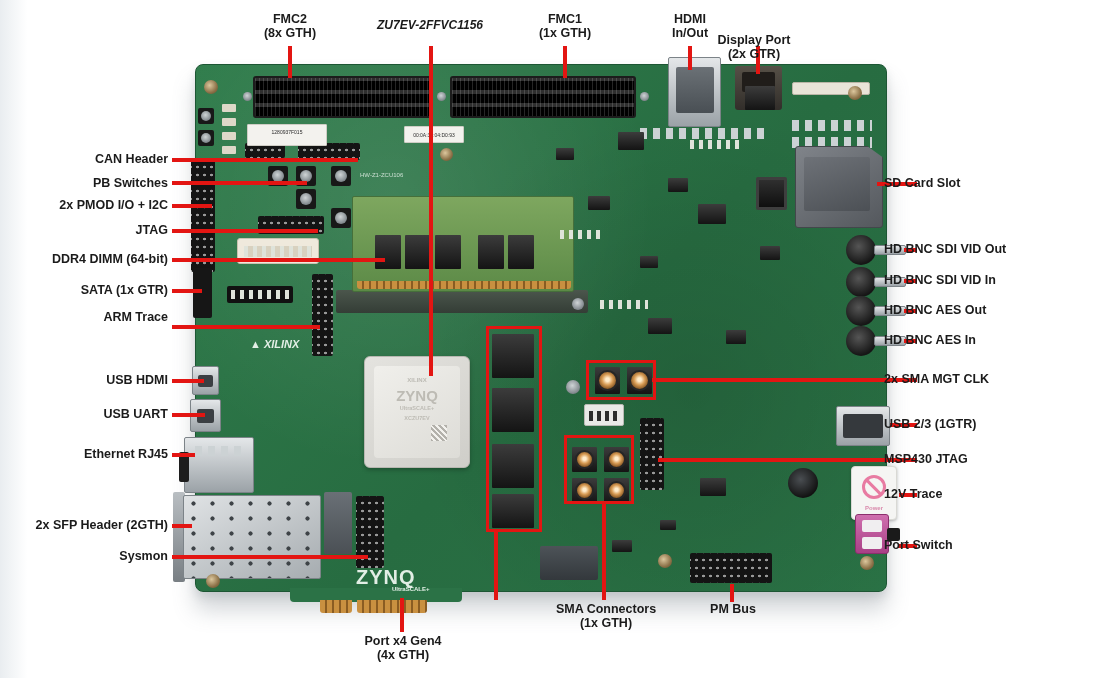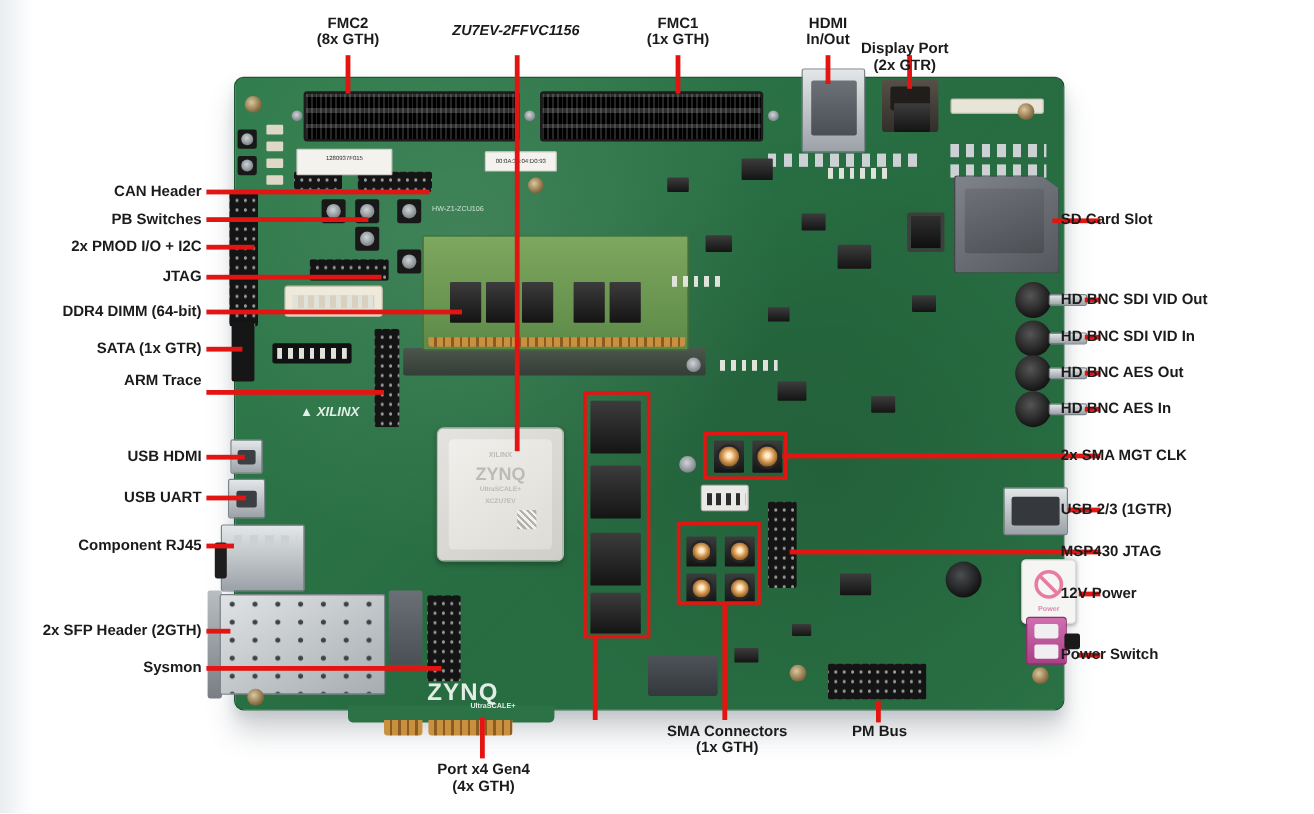--- a/index.html
+++ b/index.html
@@ -302,34 +302,34 @@
 
   <div class="lbl l" style="top:152px;">CAN Header</div>
   <div class="lbl l" style="top:176px;">PB Switches</div>
   <div class="lbl l" style="top:198px;">2x PMOD I/O + I2C</div>
   <div class="lbl l" style="top:223px;">JTAG</div>
   <div class="lbl l" style="top:252px;">DDR4 DIMM (64-bit)</div>
   <div class="lbl l" style="top:283px;">SATA (1x GTR)</div>
   <div class="lbl l" style="top:310px;">ARM Trace</div>
   <div class="lbl l" style="top:373px;">USB HDMI</div>
   <div class="lbl l" style="top:407px;">USB UART</div>
-  <div class="lbl l" style="top:447px;">Component RJ45</div>
+  <div class="lbl l" style="top:447px;">Ethernet RJ45</div>
   <div class="lbl l" style="top:518px;">2x SFP Header (2GTH)</div>
   <div class="lbl l" style="top:549px;">Sysmon</div>
 
   <div class="lbl r" style="top:176px;">SD Card Slot</div>
   <div class="lbl r" style="top:242px;">HD BNC SDI VID Out</div>
   <div class="lbl r" style="top:273px;">HD BNC SDI VID In</div>
   <div class="lbl r" style="top:303px;">HD BNC AES Out</div>
   <div class="lbl r" style="top:333px;">HD BNC AES In</div>
   <div class="lbl r" style="top:372px;">2x SMA MGT CLK</div>
   <div class="lbl r" style="top:417px;">USB 2/3 (1GTR)</div>
   <div class="lbl r" style="top:452px;">MSP430 JTAG</div>
-  <div class="lbl r" style="top:487px;">12V Power</div>
-  <div class="lbl r" style="top:538px;">Power Switch</div>
+  <div class="lbl r" style="top:487px;">12V Trace</div>
+  <div class="lbl r" style="top:538px;">Port Switch</div>
 
   <div class="lbl c" style="left:403px;top:634px;">
       <span>Port x4 Gen4</span>
       <span>(4x GTH)</span>
     </div>
   <div class="lbl c" style="left:606px;top:602px;">
       <span>SMA Connectors</span>
       <span>(1x GTH)</span>
     </div>
   <div class="lbl c" style="left:733px;top:602px;">

